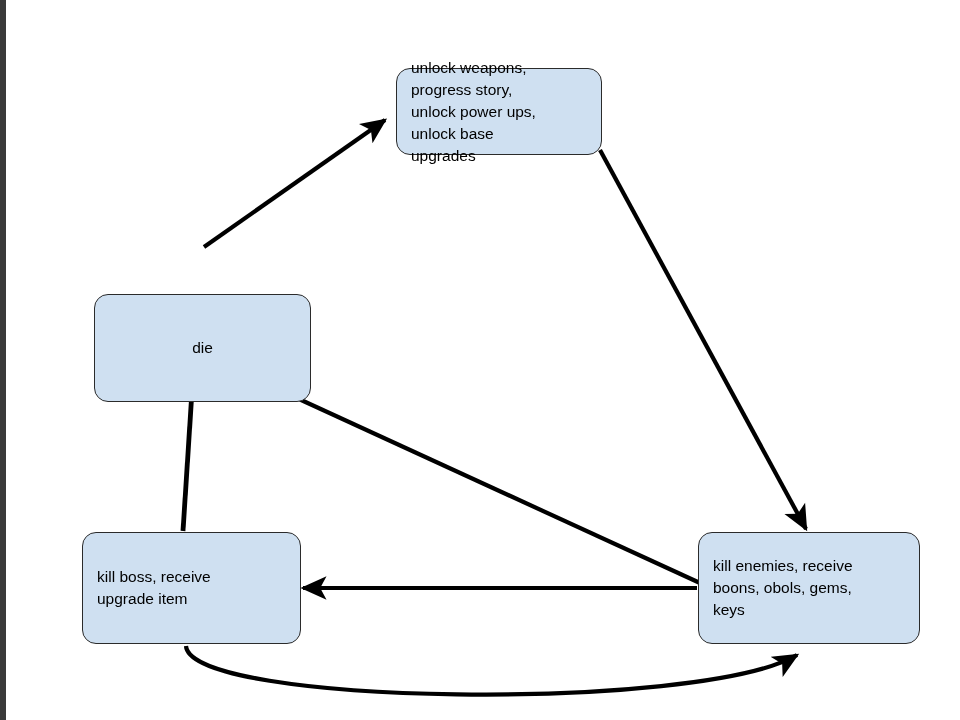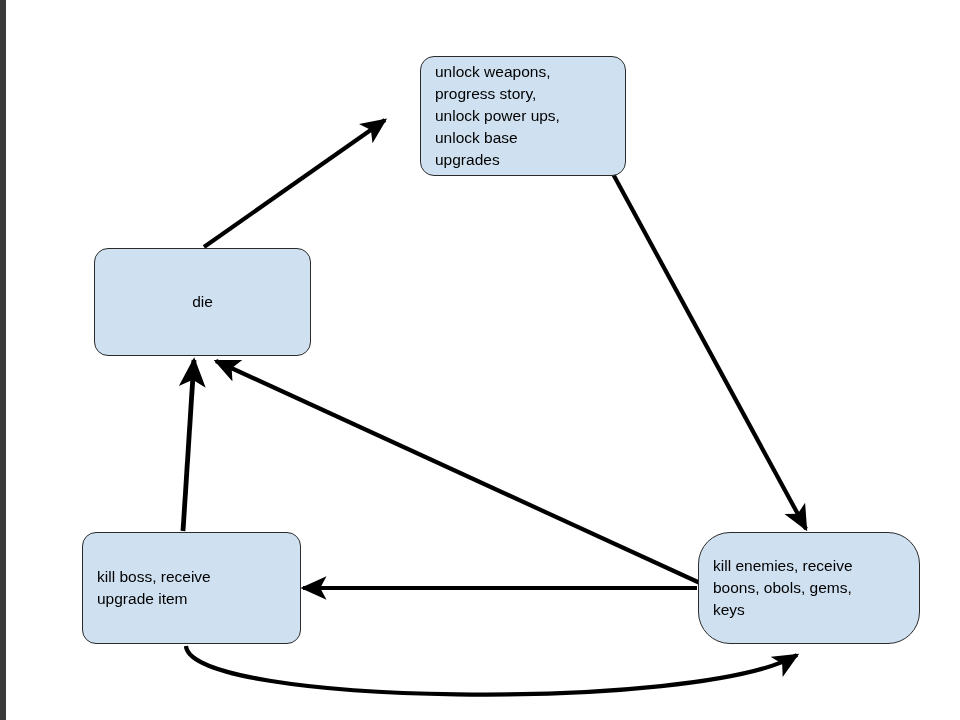--- a/index.html
+++ b/index.html
@@ -51,20 +51,21 @@
   }
   .node.align-left {
     justify-content: flex-start;
     padding-left: 14px;
     padding-right: 10px;
     text-align: left;
   }
   .node.align-center {
     justify-content: center;
     text-align: center;
+    margin-top: 46px;
   }
   .node-label {
     display: block;
   }
 </style>
 </head>
 <body>
 
 <div id="canvas">
 
@@ -83,36 +84,36 @@
 
     <line x1="700" y1="583" x2="216" y2="361" stroke="#000000" stroke-width="4.2" marker-end="url(#arrowhead)"></line>
 
     <line x1="697" y1="588" x2="303" y2="588" stroke="#000000" stroke-width="4.2" marker-end="url(#arrowhead)"></line>
 
     <line x1="183" y1="531" x2="194" y2="360" stroke="#000000" stroke-width="4.8" marker-end="url(#arrowhead)"></line>
 
     <path d="M186,646 C190,706 700,712 797,655" fill="none" stroke="#000000" stroke-width="4.2" marker-end="url(#arrowhead)"></path>
   </svg>
 
-  <div class="node align-left" style="left:396px; top:56px; width:206px; height:120px;margin-left:24px;">
+  <div class="node align-left" style="left:396px; top:68px; width:206px; height:87px;">
     <span class="node-label">unlock weapons,
 progress story,
 unlock power ups,
 unlock base
 upgrades</span>
   </div>
 
   <div class="node align-center" style="left:94px; top:248px; width:217px; height:108px;">
     <span class="node-label">die</span>
   </div>
 
   <div class="node align-left" style="left:82px; top:532px; width:219px; height:112px;align-items:center;">
     <span class="node-label">kill boss, receive
 upgrade item</span>
   </div>
 
-  <div class="node align-left" style="left:698px; top:532px; width:222px; height:112px;border-radius:32px;">
+  <div class="node align-left" style="left:698px; top:532px; width:222px; height:112px;">
     <span class="node-label">kill enemies, receive
 boons, obols, gems,
 keys</span>
   </div>
 
 </div>
 
 </body></html>

